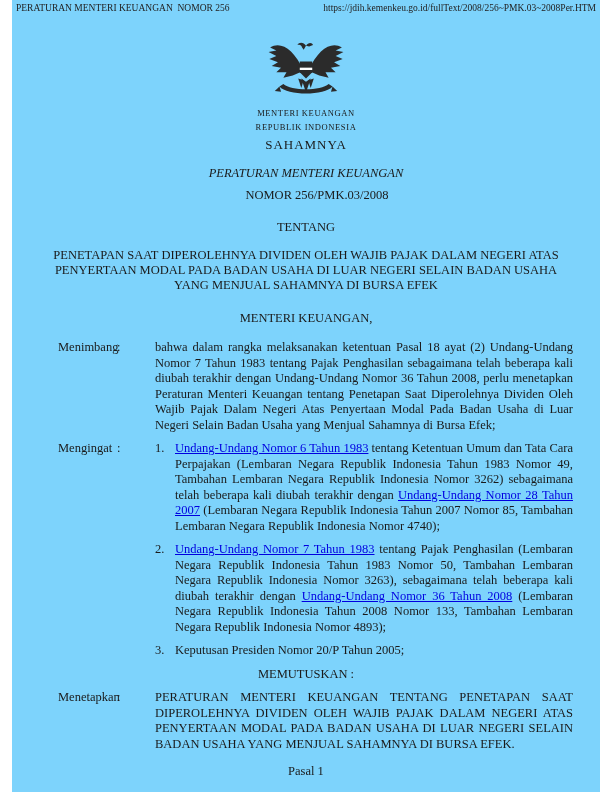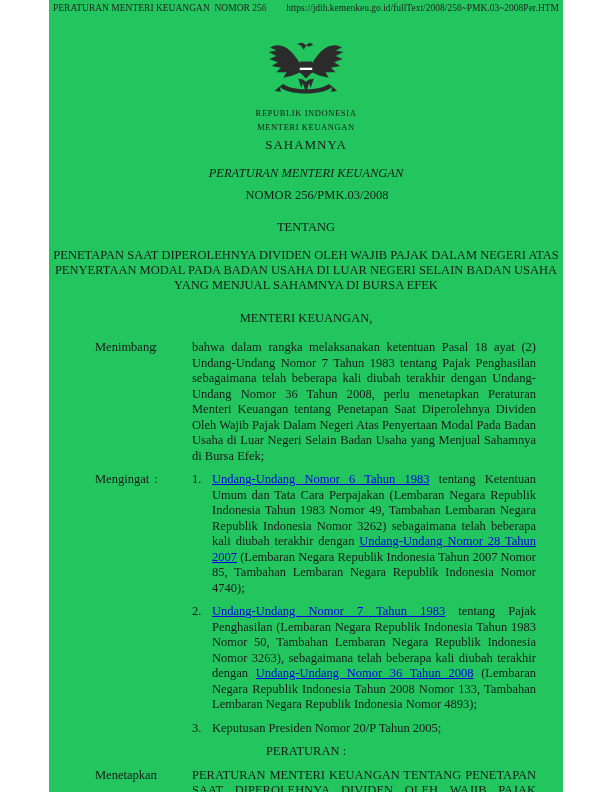--- a/index.html
+++ b/index.html
@@ -1,20 +1,20 @@
 <!DOCTYPE html>
 <html><head>
 <meta charset="utf-8">
 <style>
   html,body{margin:0;padding:0;background:#ffffff;}
   .page{
     position:relative;
-    width:514px;height:792px;
+    width:588px;height:792px;
     margin:0 auto;
-    background:#22c55e;
+    background:#7dd3fc;
     overflow:hidden;
     font-family:"Liberation Serif","DejaVu Serif",serif;
     color:#1a1a1a;
   }
   
   .phead,.pfoot{
     position:absolute;left:4px;right:4px;
     display:flex;justify-content:space-between;
     font-size:9.5px;color:#222;
   }
@@ -80,22 +80,22 @@
           <path d="M44 52 l6 18 6 -18 -6 4 z"></path>
           <path d="M40 52 l4 12 3 -10 z"></path>
           <path d="M60 52 l-4 12 -3 -10 z"></path>
 
           <path d="M16 62 c10 12 58 12 68 0 l-5 -3 c-10 9 -48 9 -58 0 z"></path>
           <path d="M16 62 l-6 6 8 1 z"></path>
           <path d="M84 62 l6 6 -8 1 z"></path>
         </g>
       </svg>
     </span>
+    <div class="ministry">MENTERI KEUANGAN</div>
     <div class="ministry">REPUBLIK INDONESIA</div>
-    <div class="ministry">MENTERI KEUANGAN</div>
     <div class="salinan">SAHAMNYA</div>
   </div>
 
   <div class="tblock">
     <div class="t1">PERATURAN MENTERI KEUANGAN</div>
     <div class="t2">NOMOR 256/PMK.03/2008</div>
     <div class="tentang">TENTANG</div>
     <div class="subject">PENETAPAN SAAT DIPEROLEHNYA DIVIDEN OLEH WAJIB PAJAK DALAM NEGERI ATAS PENYERTAAN MODAL PADA BADAN USAHA DI LUAR NEGERI SELAIN BADAN USAHA YANG MENJUAL SAHAMNYA DI BURSA EFEK</div>
     <div class="authority">MENTERI KEUANGAN,</div>
   </div>
@@ -118,21 +118,21 @@
           <span class="num">2.</span>
           <span class="itxt"><a href="#">Undang-Undang Nomor 7 Tahun 1983</a> tentang Pajak Penghasilan (Lembaran Negara Republik Indonesia Tahun 1983 Nomor 50, Tambahan Lembaran Negara Republik Indonesia Nomor 3263), sebagaimana telah beberapa kali diubah terakhir dengan <a href="#">Undang-Undang Nomor 36 Tahun 2008</a> (Lembaran Negara Republik Indonesia Tahun 2008 Nomor 133, Tambahan Lembaran Negara Republik Indonesia Nomor 4893);</span>
         </div>
         <div class="li">
           <span class="num">3.</span>
           <span class="itxt">Keputusan Presiden Nomor 20/P Tahun 2005;</span>
         </div>
       </span>
   </div>
 
-  <div class="centerline">PERATURAN :</div>
+  <div class="centerline">MEMUTUSKAN :</div>
 
   <div class="row tight">
     <span class="lbl">Menetapkan</span>
     <span class="colon">:</span>
     <span class="txt">PERATURAN MENTERI KEUANGAN TENTANG PENETAPAN SAAT DIPEROLEHNYA DIVIDEN OLEH WAJIB PAJAK DALAM NEGERI ATAS PENYERTAAN MODAL PADA BADAN USAHA DI LUAR NEGERI SELAIN BADAN USAHA YANG MENJUAL SAHAMNYA DI BURSA EFEK.</span>
   </div>
 
   <div class="centerline" style="margin-top:12px;">Pasal 1</div>
 
 

